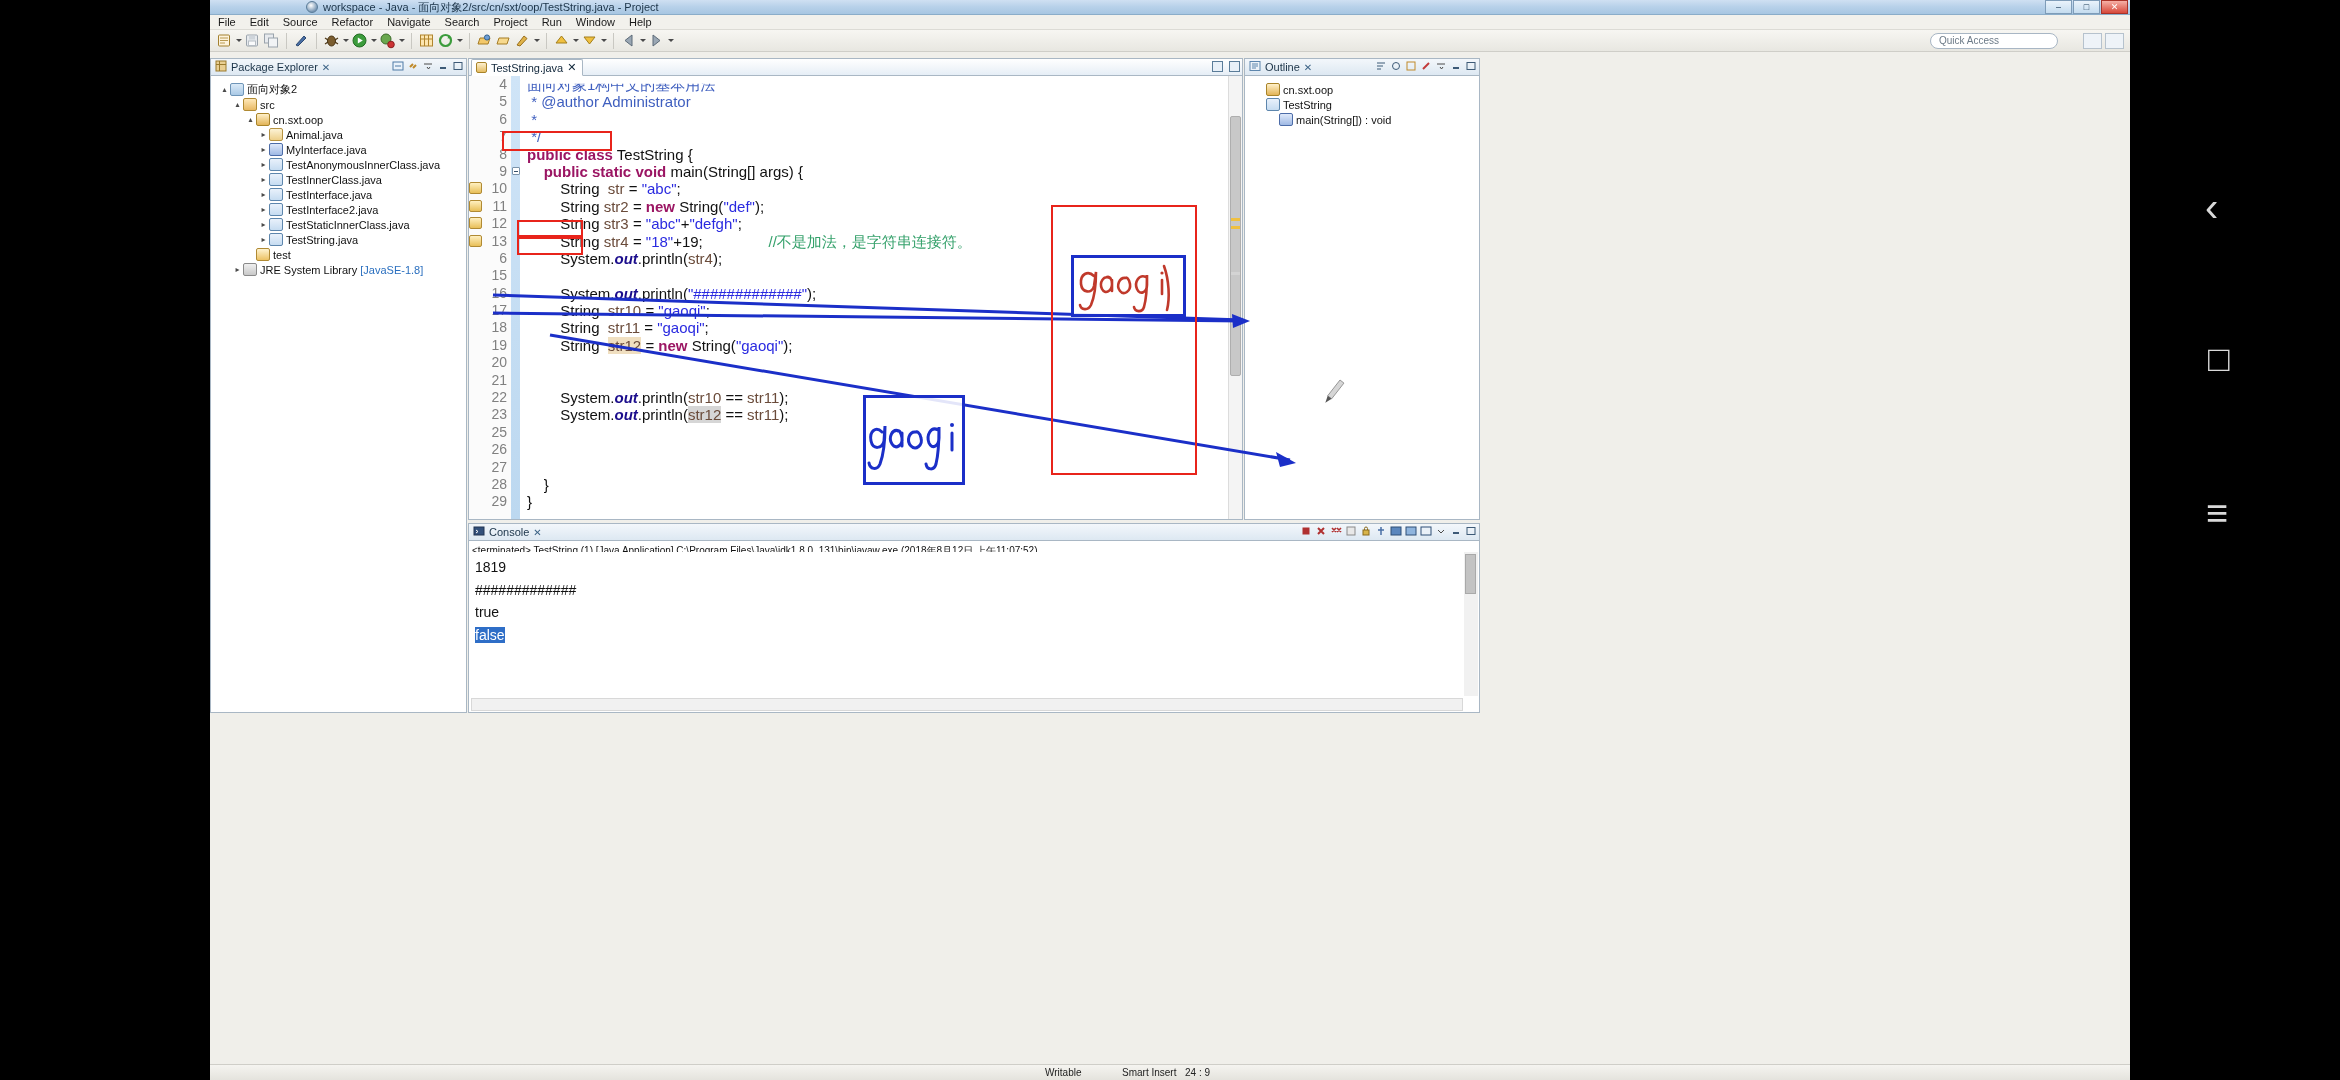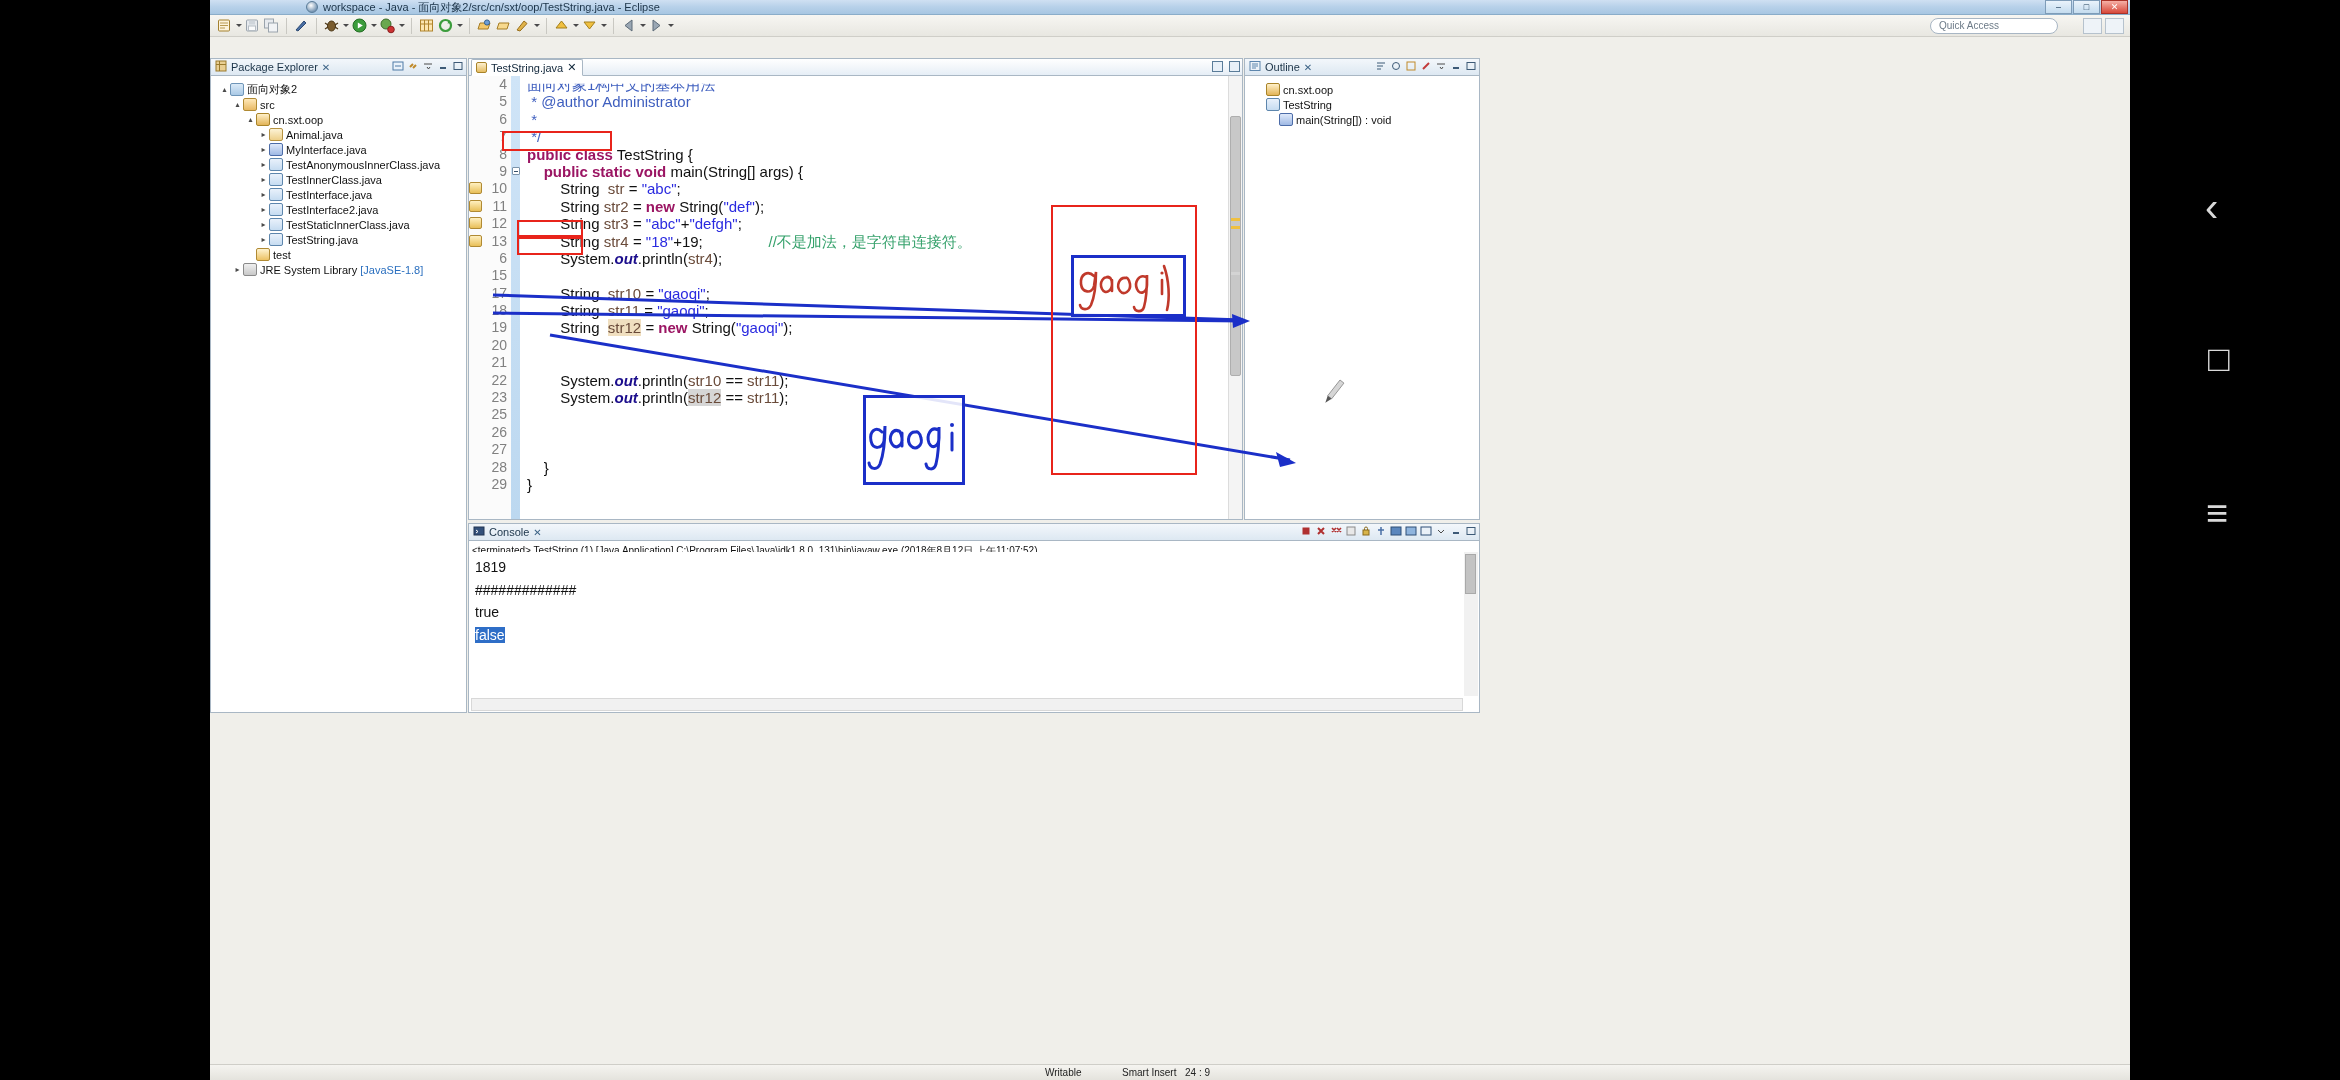--- a/index.html
+++ b/index.html
@@ -142,28 +142,40 @@
 </style>
 </head>
 <body>
 
 <div id="root">
 
   <div id="eclipse">
 
     <div class="titlebar">
       <div class="tlogo"></div>
-      <div class="ttext">workspace - Java - 面向对象2/src/cn/sxt/oop/TestString.java - Eclipse</div>
+      <div class="ttext">workspace - Java - 面向对象2/src/cn/sxt/oop/TestString.java - Project</div>
       <div class="wbtns">
         <div class="wbtn">–</div>
         <div class="wbtn">□</div>
         <div class="wbtn close">✕</div>
       </div>
     </div>
 
+    <div class="menubar">
+      <span>File</span>
+      <span>Edit</span>
+      <span>Source</span>
+      <span>Refactor</span>
+      <span>Navigate</span>
+      <span>Search</span>
+      <span>Project</span>
+      <span>Run</span>
+      <span>Window</span>
+      <span>Help</span>
+    </div>
 
     <div class="toolbar">
       <span class="tbi">
         <svg width="17" height="17" viewBox="0 0 17 17">
             <rect x="2.5" y="3" width="11" height="11" rx="1" fill="#fdf3dc" stroke="#a3802f"></rect>
             <path d="M4 6h8M4 8.5h8M4 11h5" stroke="#b99a52" stroke-width="1"></path>
           </svg></span>
       <span class="tbarrow"></span>
       <span class="tbi">
         <svg width="17" height="17" viewBox="0 0 17 17">
@@ -378,20 +390,21 @@
             <div class="cline"><span class="lnum">6</span><span class="ltext"><span class="jdoc"> *</span></span></div>
             <div class="cline"><span class="lnum">7</span><span class="ltext"><span class="jdoc"> */</span></span></div>
             <div class="cline"><span class="lnum">8</span><span class="ltext"><span class="kw">public</span> <span class="kw">class</span> TestString {</span></div>
             <div class="cline"><span class="collapse" style="top: 4px;"></span><span class="lnum">9</span><span class="ltext">    <span class="kw">public</span> <span class="kw">static</span> <span class="kw">void</span> main(String[] args) {</span></div>
             <div class="cline"><span class="warnicon"></span><span class="lnum">10</span><span class="ltext">        String  <span class="lvar">str</span> = <span class="str">"abc"</span>;</span></div>
             <div class="cline"><span class="warnicon"></span><span class="lnum">11</span><span class="ltext">        String <span class="lvar">str2</span> = <span class="kw">new</span> String(<span class="str">"def"</span>);</span></div>
             <div class="cline"><span class="warnicon"></span><span class="lnum">12</span><span class="ltext">        String <span class="lvar">str3</span> = <span class="str">"abc"</span>+<span class="str">"defgh"</span>;</span></div>
             <div class="cline"><span class="warnicon"></span><span class="lnum">13</span><span class="ltext">        String <span class="lvar">str4</span> = <span class="str">"18"</span>+19;          <span class="cmt">//不是加法，是字符串连接符。</span></span></div>
             <div class="cline"><span class="lnum">6</span><span class="ltext">        System.<span class="fld">out</span>.println(<span class="lvar">str4</span>);</span></div>
             <div class="cline"><span class="lnum">15</span><span class="ltext"></span></div>
+            <div class="cline"><span class="lnum">16</span><span class="ltext">        System.<span class="fld">out</span>.println(<span class="str">"#############"</span>);</span></div>
             <div class="cline"><span class="lnum">17</span><span class="ltext">        String  <span class="lvar">str10</span> = <span class="str">"gaoqi"</span>;</span></div>
             <div class="cline"><span class="lnum">18</span><span class="ltext">        String  <span class="lvar">str11</span> = <span class="str">"gaoqi"</span>;</span></div>
             <div class="cline"><span class="lnum">19</span><span class="ltext">        String  <span class="lvar hl">str12</span> = <span class="kw">new</span> String(<span class="str">"gaoqi"</span>);</span></div>
             <div class="cline"><span class="lnum">20</span><span class="ltext"></span></div>
             <div class="cline"><span class="lnum">21</span><span class="ltext"></span></div>
             <div class="cline"><span class="lnum">22</span><span class="ltext">        System.<span class="fld">out</span>.println(<span class="lvar">str10</span> == <span class="lvar">str11</span>);</span></div>
             <div class="cline"><span class="lnum">23</span><span class="ltext">        System.<span class="fld">out</span>.println(<span class="lvar hl2">str12</span> == <span class="lvar">str11</span>);</span></div>
             <div class="cline"><span class="lnum">25</span><span class="ltext"></span></div>
             <div class="cline"><span class="lnum">26</span><span class="ltext"></span></div>
             <div class="cline"><span class="lnum">27</span><span class="ltext"></span></div>

